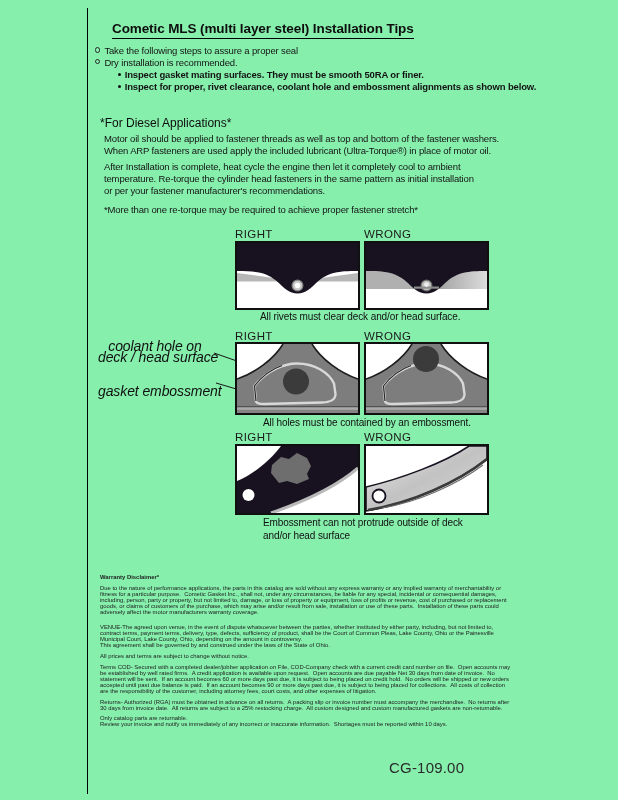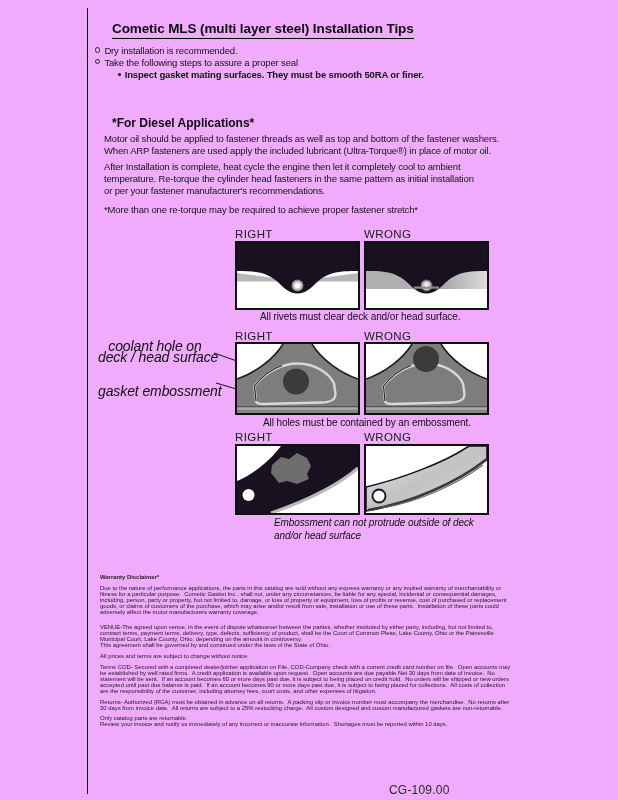--- a/index.html
+++ b/index.html
@@ -1,64 +1,65 @@
 <!DOCTYPE html>
 <html><head>
 <meta charset="utf-8">
 <style>
   html,body{margin:0;padding:0;background:#ffffff;}
-  .page{position:relative;width:618px;height:800px;background:#f0abfc;
+  .page{position:relative;width:618px;height:800px;background:#86efac;
         font-family:"Liberation Sans",sans-serif;color:#111;overflow:hidden;}
   .vrule{position:absolute;left:87px;top:8px;width:1px;height:786px;background:#000;}
 
   .title{position:absolute;left:112px;top:21px;font-size:13.5px;font-weight:bold;
          letter-spacing:-0.1px;border-bottom:1.5px solid #000;padding-bottom:2px;color:#0d0d0d;}
 
   .tips{position:absolute;left:95px;top:45px;font-size:9.5px;letter-spacing:-0.15px;
         line-height:11.9px;color:#141414;}
   .tips .row{white-space:nowrap;}
   .m1{display:inline-block;width:3.4px;height:3.4px;border:1px solid #2a2a2a;border-radius:50%;
       margin-right:4px;vertical-align:1.5px;}
   .m2{display:inline-block;width:3.2px;height:3.2px;background:#111;border-radius:50%;
       margin-right:3.5px;vertical-align:1.5px;}
   .sub{margin-left:23px;font-weight:bold;}
 
-  .h2{position:absolute;left:112px;top:116px;font-size:12px;font-weight:bold;color:#0d0d0d;}
+  .h2{position:absolute;left:100px;top:116px;font-size:12px;font-weight:normal;color:#0d0d0d;}
   .body{position:absolute;left:104px;font-size:9.5px;letter-spacing:-0.15px;line-height:11.9px;
         white-space:pre;color:#141414;}
   .p1{top:133px}.p2{top:161px}.note{top:204px}
 
   .lbl{position:absolute;width:125px;text-align:left;font-size:11.5px;letter-spacing:0.4px;color:#1a1a1a;}
   .dbox{position:absolute;width:121px;border:2px solid #101010;background:#fff;}
   .dbox svg{display:block;}
   .cap{position:absolute;font-size:10px;letter-spacing:-0.1px;color:#101010;margin-left:23px;}
   .pre{white-space:pre;}
   .callout{position:absolute;left:98px;width:114px;text-align:center;font-size:14px;
            letter-spacing:-0.1px;line-height:11px;white-space:pre;color:#101010;font-style:italic;}
   .leader{position:absolute;pointer-events:none;}
 
   .disc{position:absolute;left:100px;top:574px;font-size:5.9px;line-height:6.1px;color:#1c1c1c;}
   .disc .d-head{font-weight:bold;margin:0 0 4.5px 0;}
   .disc p{margin:0 0 4.5px 0;white-space:pre;}
   .disc p.lg{margin-bottom:9px;}
 
-  .footer-code{position:absolute;left:389px;top:783px;font-size:12px;color:#2a2a2a;letter-spacing:0.2px;}
+  .footer-code{position:absolute;left:389px;top:759px;font-size:15px;color:#2a2a2a;letter-spacing:0.2px;}
 </style>
 </head>
 <body>
 
 <div class="page">
   <div class="vrule"></div>
 
   <div class="title">Cometic MLS (multi layer steel) Installation Tips</div>
 
   <div class="tips">
+    <div class="row"><span class="m1"></span><span>Take the following steps to assure a proper seal</span></div>
     <div class="row"><span class="m1"></span><span>Dry installation is recommended.</span></div>
-    <div class="row"><span class="m1"></span><span>Take the following steps to assure a proper seal</span></div>
     <div class="row sub"><span class="m2"></span><span>Inspect gasket mating surfaces.  They must be smooth 50RA or finer.</span></div>
+    <div class="row sub"><span class="m2"></span><span>Inspect for proper, rivet clearance, coolant hole and embossment alignments as shown below.</span></div>
   </div>
 
   <div class="h2">*For Diesel Applications*</div>
   <div class="body p1">Motor oil should be applied to fastener threads as well as top and bottom of the fastener washers.
 When ARP fasteners are used apply the included lubricant (Ultra-Torque®) in place of motor oil.</div>
   <div class="body note">*More than one re-torque may be required to achieve proper fastener stretch*</div>
   <div class="body p2">After Installation is complete, heat cycle the engine then let it completely cool to ambient
 temperature. Re-torque the cylinder head fasteners in the same pattern as initial installation
 or per your fastener manufacturer's recommendations.</div>
 
@@ -155,21 +156,21 @@
             <stop offset="1" stop-color="#dadada"></stop>
         </linearGradient>
       </defs>
       <rect width="121" height="67" fill="#ffffff"></rect>
       <path d="M0,41 C34,33 78,17 103,0 H121 V13 C92,36 46,57 0,65 Z" fill="url(#gw3)" stroke="#18111f" stroke-width="1.6"></path>
       <path d="M121,13 C92,36 46,57 2,64" fill="none" stroke="#3b3b3b" stroke-width="2.6"></path>
       <path d="M117,19 C90,39 52,56 16,62" fill="none" stroke="#6a6a6a" stroke-width="1.1"></path>
       <circle cx="13" cy="50" r="6.5" fill="#ffffff" stroke="#18111f" stroke-width="1.8"></circle>
     </svg>
   </div>
-  <div class="cap pre" style="left:251px;top:517px;line-height:12.5px;font-style:italic;">Embossment can not protrude outside of deck
+  <div class="cap pre" style="left:240px;top:517px;line-height:12.5px;">Embossment can not protrude outside of deck
 and/or head surface</div>
 
   <div class="disc">
     <div class="d-head">Warranty Disclaimer*</div>
     <p class="lg">Due to the nature of performance applications, the parts in this catalog are sold without any express warranty or any implied warranty of merchantability or
 fitness for a particular purpose.  Cometic Gasket Inc., shall not, under any circumstances, be liable for any special, incidental or consequential damages,
 including, person, party or property, but not limited to, damage, or loss of property or equipment, loss of profits or revenue, cost of purchased or replacement
 goods, or claims of customers of the purchase, which may arise and/or result from sale, installation or use of these parts.  Installation of these parts could
 adversely affect the motor manufacturers warranty coverage.</p>
     <p>VENUE-The agreed upon venue, in the event of dispute whatsoever between the parties, whether instituted by either party, including, but not limited to,

